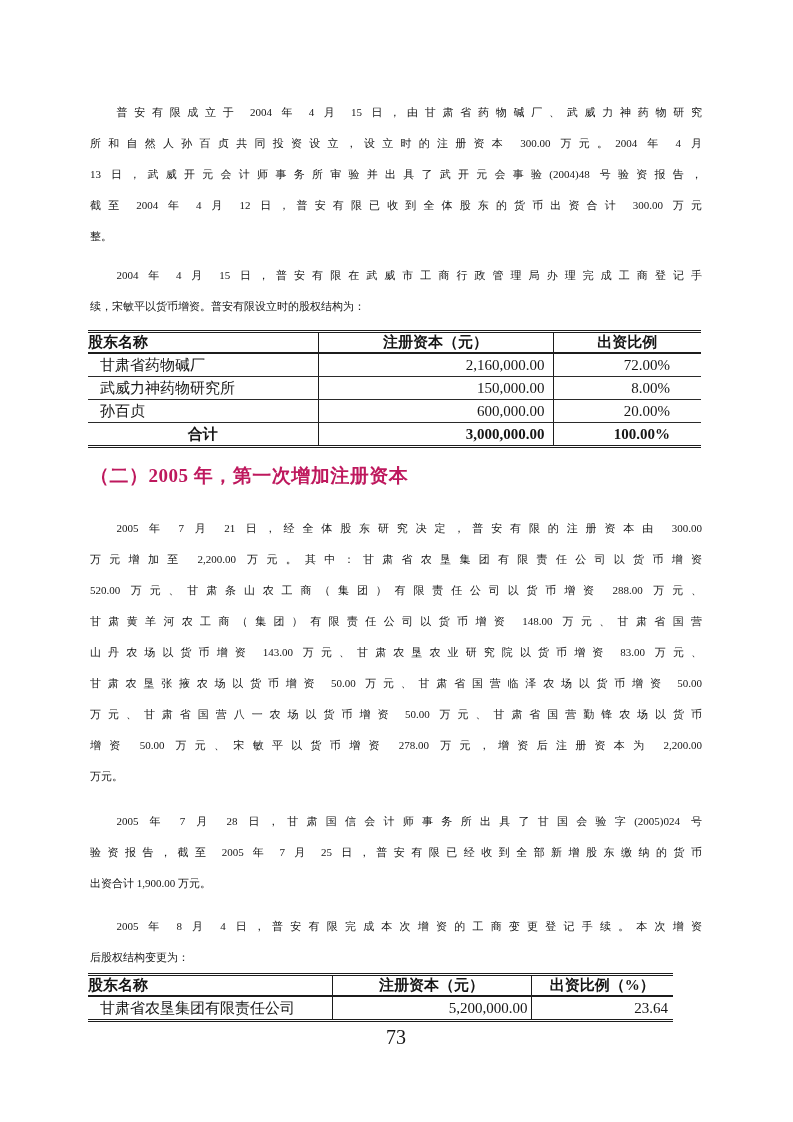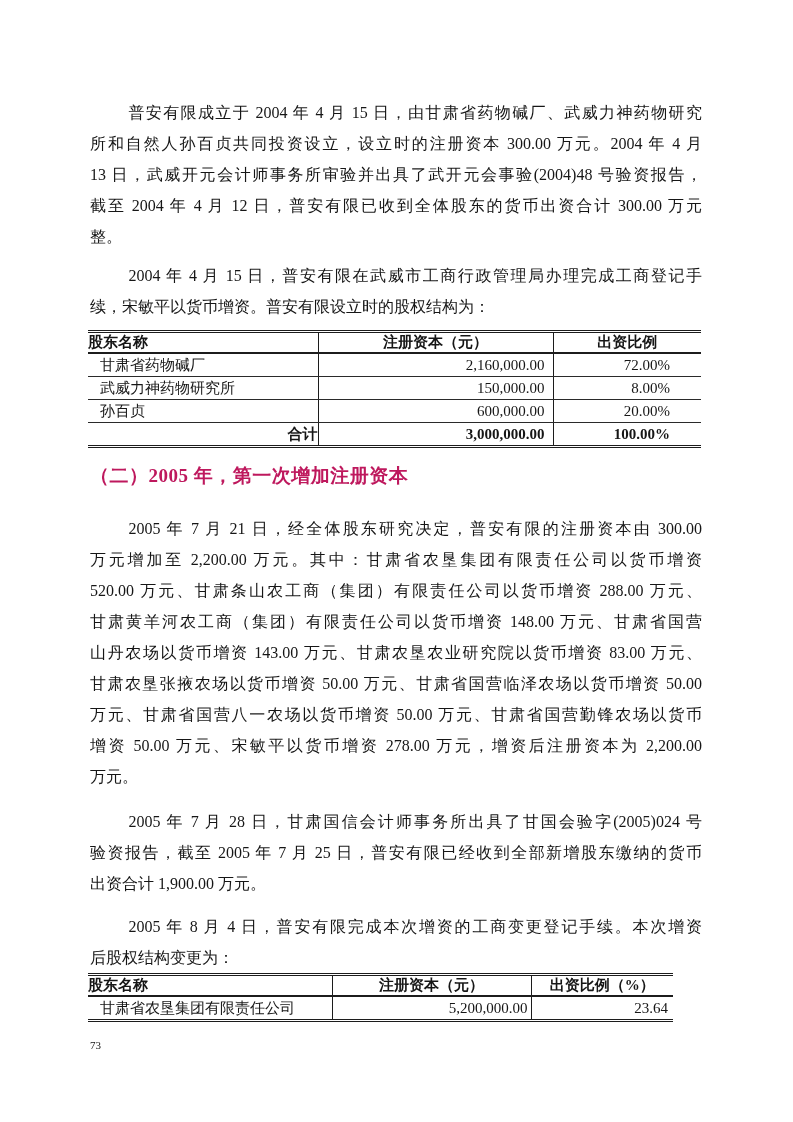--- a/index.html
+++ b/index.html
@@ -1,21 +1,21 @@
 <!DOCTYPE html>
 <html lang="zh"><head>
 <meta charset="utf-8">
 <style>
   html,body { margin:0; padding:0; background:#ffffff; }
   body { font-family: "Liberation Serif", serif; color:#161616; }
   .page {
     position:relative; width:793px; height:1122px; background:#ffffff;
     padding:97px 91px 0 90px; box-sizing:border-box; overflow:hidden;
   }
-  .para { font-size:16px; line-height:31px; margin:0 0 8px 0; }
+  .para { font-size:11px; line-height:31px; margin:0 0 8px 0; }
   .pline { text-align:justify; text-align-last:justify; }
   .pline.last { text-align-last:left; }
   .para .pline:first-child { text-indent:2.4em; }
   .para.p3 { margin-bottom:14px; }
   .para.p4 { margin-bottom:12px; }
   .para.p5 { margin-bottom:0; }
   .section-heading {
     font-size:19px; line-height:26px; font-weight:bold;
     margin:15px 0 24px 0; letter-spacing:0.5px; color:#be185d;
   }
@@ -29,24 +29,24 @@
   .shares th { font-weight:bold; text-align:center; height:19px; border-bottom:2px solid #1c1c1c; }
   .shares td { height:22px; border-bottom:1px solid #2a2a2a;margin-top:48px; }
   .shares tbody tr:last-child td { border-bottom:none; }
   .shares th + th, .shares td + td { border-left:1px solid #1c1c1c; }
   .shares .c0 { text-align:left; padding-left:12px; }
   .shares .c1 { text-align:right; padding-right:8px; }
   .shares .c2 { text-align:right; padding-right:31px; }
   .t2 .c1 { padding-right:3px; }
   .t2 .c2 { padding-right:5px; }
   .shares tr.total td { font-weight:bold; }
-  .shares tr.total .c0 { text-align:right; padding-left:0; }
+  .shares tr.total .c0 { text-align:center; padding-left:0; }
   .shares th.c0 { padding-left:0; text-align:left; }
   .shares th.c1, .shares th.c2 { padding-right:0; text-align:center; }
-  .page-number { margin-top:15px; font-size:11px; line-height:16px; }
+  .page-number { margin-top:7px; text-align:center; font-size:20px; line-height:16px; }
 </style>
 </head>
 <body>
 
 <div class="page">
 
   <div class="para p1">
       <div class="pline">普安有限成立于 2004 年 4 月 15 日，由甘肃省药物碱厂、武威力神药物研究</div>
       <div class="pline">所和自然人孙百贞共同投资设立，设立时的注册资本 300.00 万元。2004 年 4 月</div>
       <div class="pline">13 日，武威开元会计师事务所审验并出具了武开元会事验(2004)48 号验资报告，</div>

